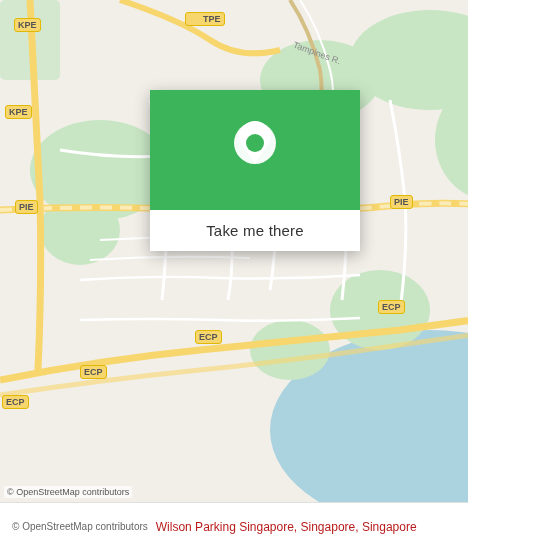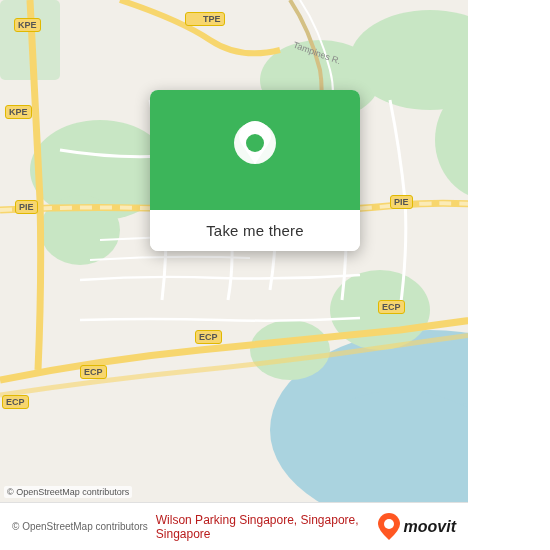--- a/index.html
+++ b/index.html
@@ -38,21 +38,21 @@
       white-space: nowrap;
     }
 
     
     #popup-card {
       position: absolute;
       top: 90px;
       left: 150px;
       width: 210px;
       background: white;
-      border-radius: 8px;
+      border-radius: 0;
       box-shadow: 0 4px 15px rgba(0,0,0,0.3);
       overflow: hidden;
       z-index: 10;
     }
 
     #popup-green {
       background: #3cb55a;
       width: 100%;
       height: 120px;
       display: flex;
@@ -209,22 +209,14 @@
         <path d="M22,43 L12,28 Q6,20 6,16 A16,16 0 0,1 38,16 Q38,20 32,28 Z" fill="white"></path>
         <circle cx="22" cy="22" r="9" fill="#3cb55a"></circle>
       </svg>
     </div>
     <button id="popup-button">Take me there</button>
   </div>
 
   <div id="bottom-bar">
     <div id="attribution">© OpenStreetMap contributors</div>
     <div id="location-info">Wilson Parking Singapore, Singapore, Singapore</div>
-    <div id="moovit-logo">
-
-      <svg width="22" height="28" viewBox="0 0 22 28">
-        <path d="M11,0 A11,11 0 0,1 22,11 Q22,17 11,27 Q0,17 0,11 A11,11 0 0,1 11,0 Z" fill="#ff5722"></path>
-        <circle cx="11" cy="11" r="5" fill="white"></circle>
-      </svg>
-      <span class="moovit-text">moovit</span>
-    </div>
   </div>
 </div>
 
 </body></html>

